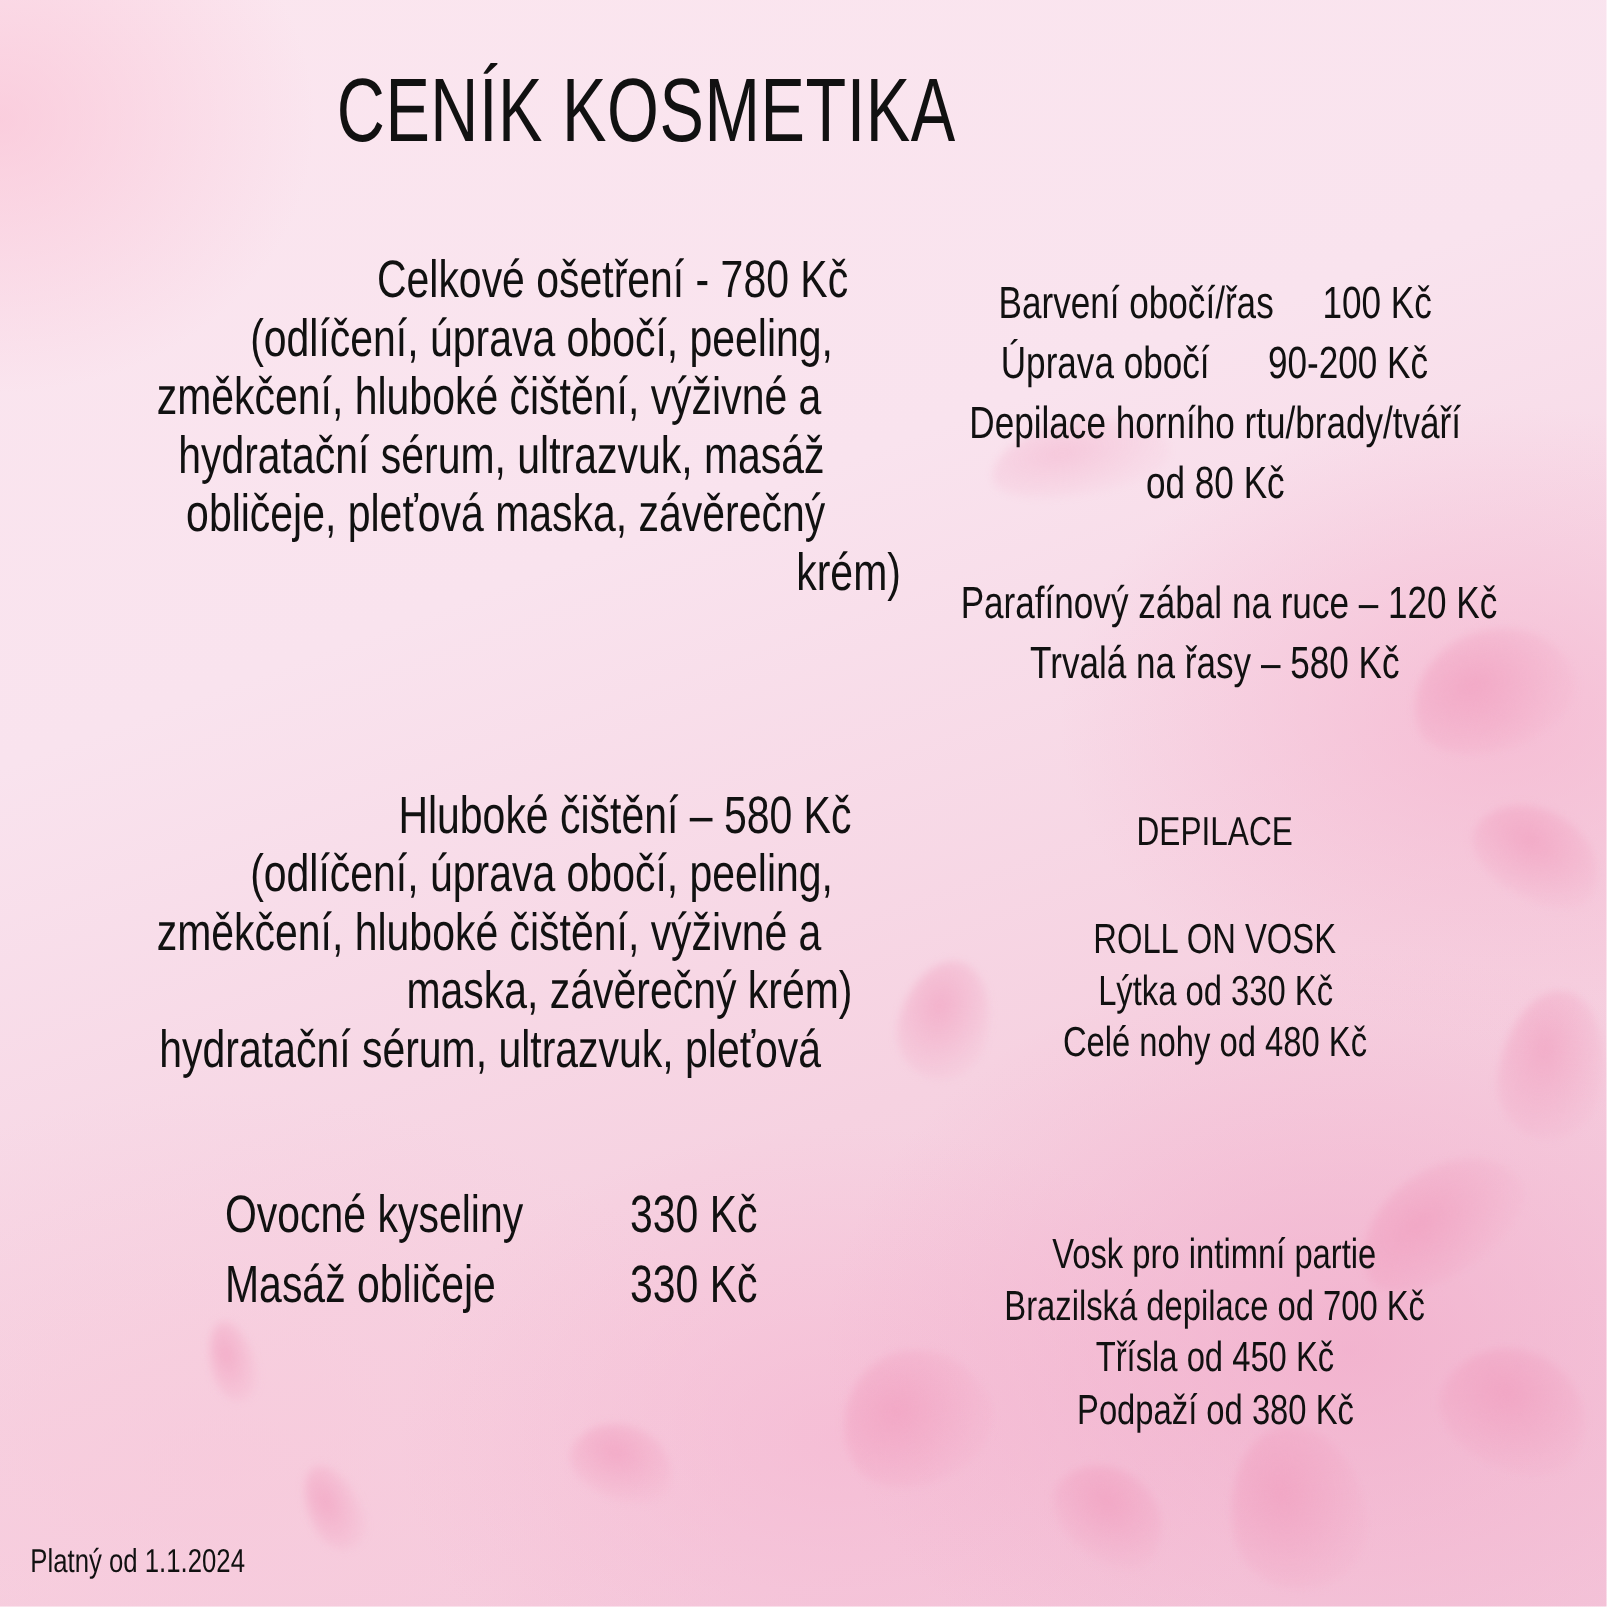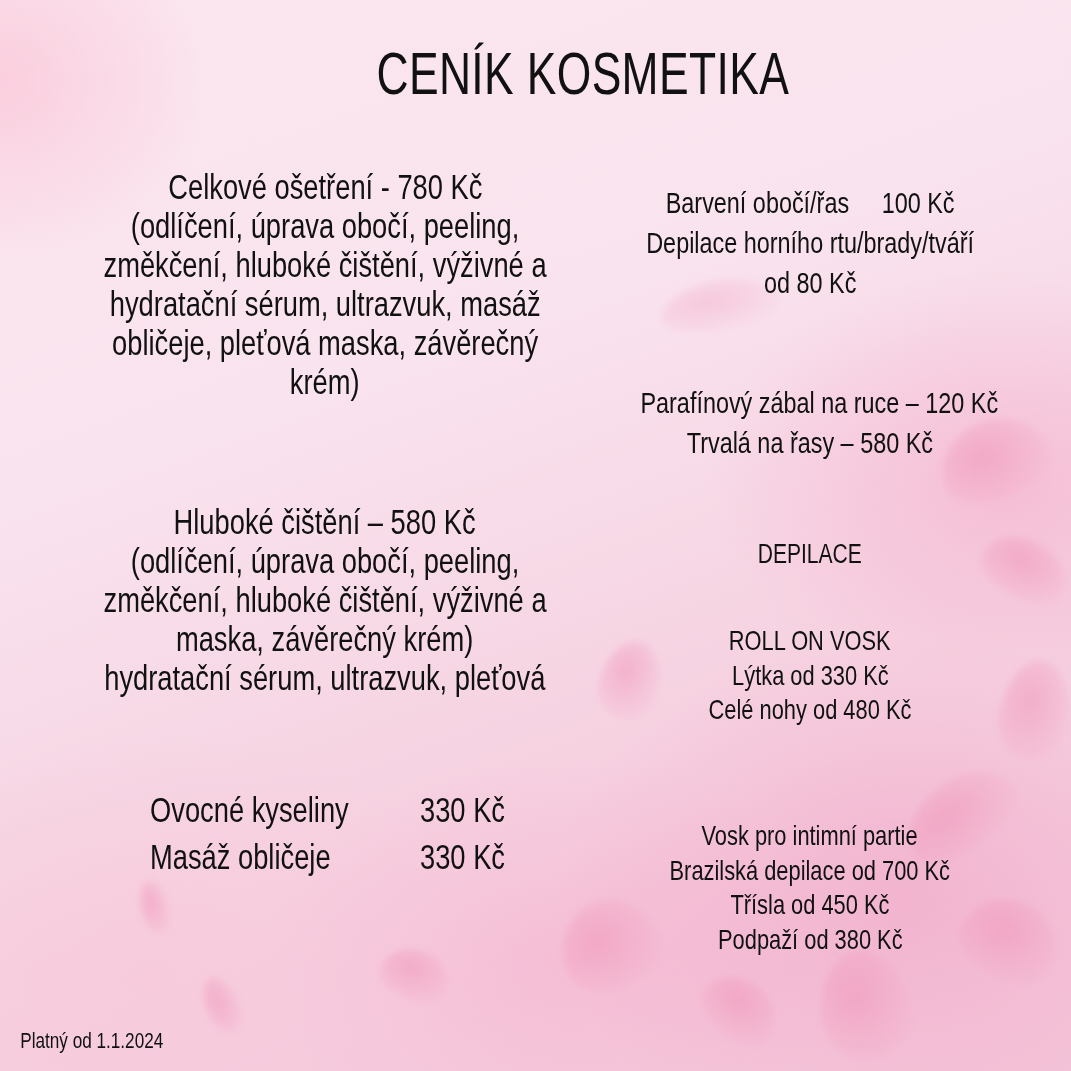--- a/index.html
+++ b/index.html
@@ -15,26 +15,26 @@
         radial-gradient(ellipse 520px 360px at 150px 980px, rgba(248,200,218,0.6), rgba(248,200,218,0) 70%),
         linear-gradient(160deg, #fbe6ef 0%, #f9e3ee 35%, #f6d2e1 65%, #f4c6da 100%);
     }
     .petal {
       position: absolute; border-radius: 50% 50% 50% 50% / 60% 60% 40% 40%;
       background: radial-gradient(ellipse at 40% 40%, rgba(240,150,185,0.55), rgba(240,150,185,0.1) 70%);
       filter: blur(3px);
     }
     .cond { display: inline-block; transform: scaleX(0.78); transform-origin: center; white-space: nowrap; }
     .title {
-      position: absolute; top: 38px; left: 0; width: 862px; text-align: right;
+      position: absolute; top: 38px; left: 0; width: 862px; text-align: center;
       font-size: 60px; line-height: 72px; font-weight: 400; letter-spacing: 0.5px;
     }
     .title .cond { transform: scaleX(0.74); }
     .block { position: absolute; text-align: center; }
-    .left-col { left: 40px; width: 570px; }
+    .left-col { left: 40px; width: 570px; text-align: right; }
     .right-col { left: 590px; width: 440px; margin-top: 20px; }
     .l-line { font-size: 35px; line-height: 39px; }
     .r-line { font-size: 30px; line-height: 40px; }
     .r-small { font-size: 28px; line-height: 34.5px; }
     .pair { display: flex; justify-content: center; }
     .pair .nm { display: inline-block; text-align: left; }
     .price-row { font-size: 35px; line-height: 47px; }
     .price-row .nm { width: 270px; }
     .price-row .pr { width: 100px; text-align: left; }
     .footer { position: absolute; top: 1026px; left: 0; width: 1071px; font-size: 22px; line-height: 30px; }
@@ -62,21 +62,21 @@
 
 <div class="block left-col" style="top:167px;">
   <div class="l-line"><span class="cond">Celkové ošetření - 780 Kč</span></div>
   <div class="l-line"><span class="cond">(odlíčení, úprava obočí, peeling,</span></div>
   <div class="l-line"><span class="cond">změkčení, hluboké čištění, výživné a</span></div>
   <div class="l-line"><span class="cond">hydratační sérum, ultrazvuk, masáž</span></div>
   <div class="l-line"><span class="cond">obličeje, pleťová maska, závěrečný</span></div>
   <div class="l-line"><span class="cond">krém)</span></div>
 </div>
 
-<div class="block left-col" style="top:502px;">
+<div class="block left-col" style="top:524px;">
   <div class="l-line"><span class="cond">Hluboké čištění – 580 Kč</span></div>
   <div class="l-line"><span class="cond">(odlíčení, úprava obočí, peeling,</span></div>
   <div class="l-line"><span class="cond">změkčení, hluboké čištění, výživné a</span></div>
   <div class="l-line"><span class="cond">maska, závěrečný krém)</span></div>
   <div class="l-line"><span class="cond">hydratační sérum, ultrazvuk, pleťová</span></div>
 </div>
 
 <div class="block" style="top:786px;left:140px;width:390px;">
   <div class="pair price-row">
     <span class="nm"><span class="cond" style="transform-origin:left;">Ovocné kyseliny</span></span>
@@ -87,34 +87,39 @@
     <span class="pr"><span class="cond" style="transform-origin:left;">330 Kč</span></span>
   </div>
 </div>
 
 <div class="block right-col" style="top:163px;">
   <div class="r-line">
     <span class="cond">
       <span>Barvení obočí/řas</span>&nbsp;&nbsp;&nbsp;&nbsp;&nbsp;<span>100 Kč</span>
     </span>
   </div>
+  <div class="r-line">
+    <span class="cond">
+      <span>Úprava obočí</span>&nbsp;&nbsp;&nbsp;&nbsp;&nbsp;&nbsp;<span>90-200 Kč</span>
+    </span>
+  </div>
   <div class="r-line"><span class="cond">Depilace horního rtu/brady/tváří</span></div>
   <div class="r-line"><span class="cond">od 80 Kč</span></div>
 </div>
 
 <div class="block right-col" style="top:363px;">
   <div class="r-line"><span class="cond">Parafínový zábal na ruce – 120 Kč</span></div>
   <div class="r-line"><span class="cond">Trvalá na řasy – 580 Kč</span></div>
 </div>
 
 <div class="block right-col" style="top:514px;">
   <div class="r-line" style="font-size:27px;"><span class="cond">DEPILACE</span></div>
 </div>
 
-<div class="block right-col" style="top:604px;">
+<div class="block right-col" style="top:589px;">
   <div class="r-small"><span class="cond">ROLL ON VOSK</span></div>
   <div class="r-small"><span class="cond">Lýtka od 330 Kč</span></div>
   <div class="r-small"><span class="cond">Celé nohy od 480 Kč</span></div>
 </div>
 
 <div class="block right-col" style="top:799px;">
   <div class="r-small"><span class="cond">Vosk pro intimní partie</span></div>
   <div class="r-small"><span class="cond">Brazilská depilace od 700 Kč</span></div>
   <div class="r-small"><span class="cond">Třísla od 450 Kč</span></div>
   <div class="r-small"><span class="cond">Podpaží od 380 Kč</span></div>

